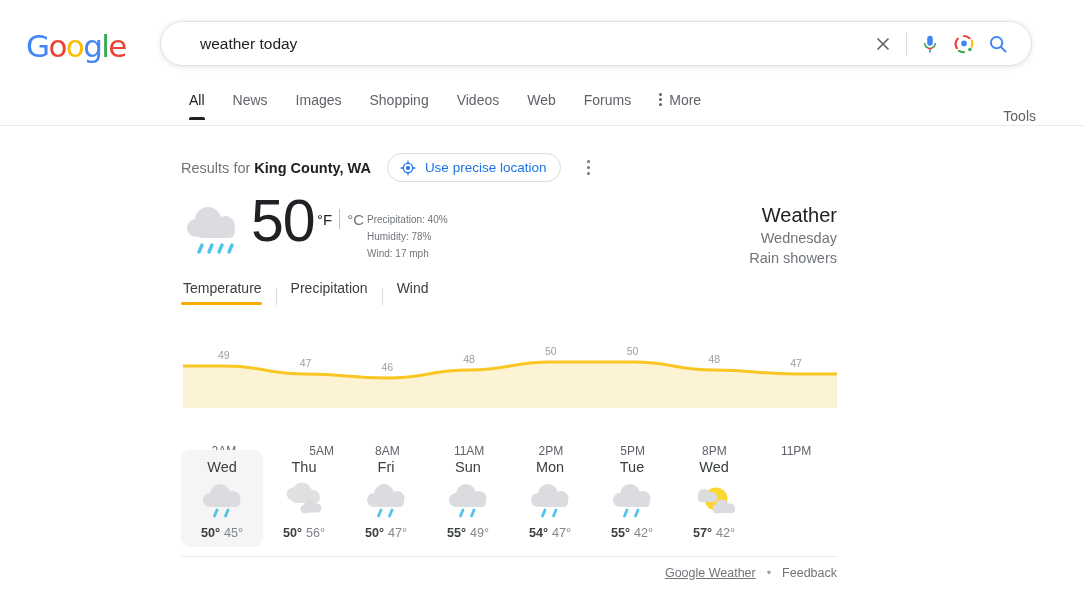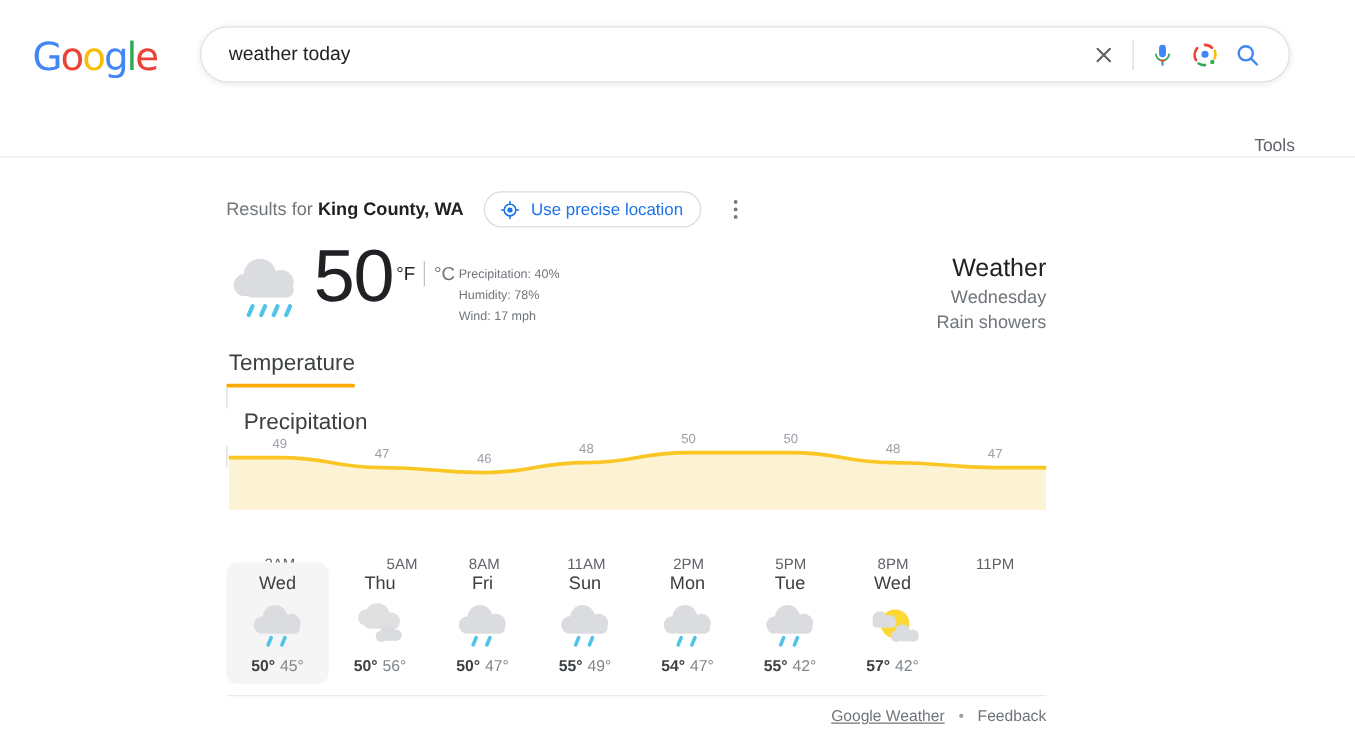--- a/index.html
+++ b/index.html
@@ -40,21 +40,21 @@
   .searchbar {
     position: absolute; left: 160px; top: 21px;
     width: 872px; height: 45px;
     border: 1px solid #dfe1e5; border-radius: 24px;
     background: #fff;
     box-shadow: 0 1px 6px rgba(32,33,36,.10);
     display: flex; align-items: center;
   }
   .search-input {
     border: none; outline: none; background: transparent;
-    margin-left: 20px;
+    margin-left: 37px;
     flex: 1 1 auto;
     font-size: 15.5px; color: #202124;
     font-family: "Liberation Sans", sans-serif;
     height: 30px;
   }
   .sb-icons { display: flex; align-items: center; height: 100%; padding-right: 16px; }
   .icon-btn {
     width: 34px; height: 34px;
     display: flex; align-items: center; justify-content: center;
     cursor: pointer; background: transparent; border: none; padding: 0;
@@ -134,21 +134,21 @@
   .wright {
     position: absolute; right: 0; top: 6px; text-align: right;
   }
   .wright .wt { font-size: 20px; color: #202124; line-height: 26px; }
   .wright .wd { font-size: 14.5px; color: #70757a; line-height: 20px; }
   .wright .wc { font-size: 14.5px; color: #70757a; line-height: 20px; }
 
   
   .subtabs {
     position: absolute; left: 0; top: 84px;
-    display: flex; align-items: flex-start; font-size: 18px; flex-direction: column;
+    display: flex; align-items: flex-end; font-size: 14px;
   }
   .subtab { color: #3c4043; cursor: pointer; padding: 0 14px 9px 14px; position: relative; }
   .subtab:first-child { padding-left: 2px; }
   .subtab.active::after {
     content: ""; position: absolute; left: 0px; right: 14px; bottom: 0;
     height: 3px; background: #f9ab00; border-radius: 2px;
   }
   .subtab-sep { width: 1px; height: 17px; background: #dadce0; }
 
   
@@ -237,20 +237,37 @@
 
         <button class="icon-btn" title="Search">
           <svg width="22" height="22" viewBox="0 0 24 24" aria-hidden="true">
             <circle cx="10.5" cy="10.5" r="6.2" stroke="#4285f4" stroke-width="2.1" fill="none"></circle>
             <path d="M15.3 15.3 L20.3 20.3" stroke="#4285f4" stroke-width="2.1" stroke-linecap="round"></path>
           </svg>
         </button>
       </div>
     </div>
 
+    <div class="navtabs">
+      <div class="navtab active">All</div>
+      <div class="navtab">News</div>
+      <div class="navtab">Images</div>
+      <div class="navtab">Shopping</div>
+      <div class="navtab">Videos</div>
+      <div class="navtab">Web</div>
+      <div class="navtab">Forums</div>
+      <div class="navtab more">
+        <span class="dots-v">
+            <i></i>
+            <i></i>
+            <i></i>
+          </span>
+        <span>More</span>
+      </div>
+    </div>
 
     <div class="tools">Tools</div>
   </div>
 
   <div class="loc-row">
     <div class="loc-text">
       <span>Results for</span>
       <b>King County, WA</b>
     </div>
     <div class="precise-btn">

